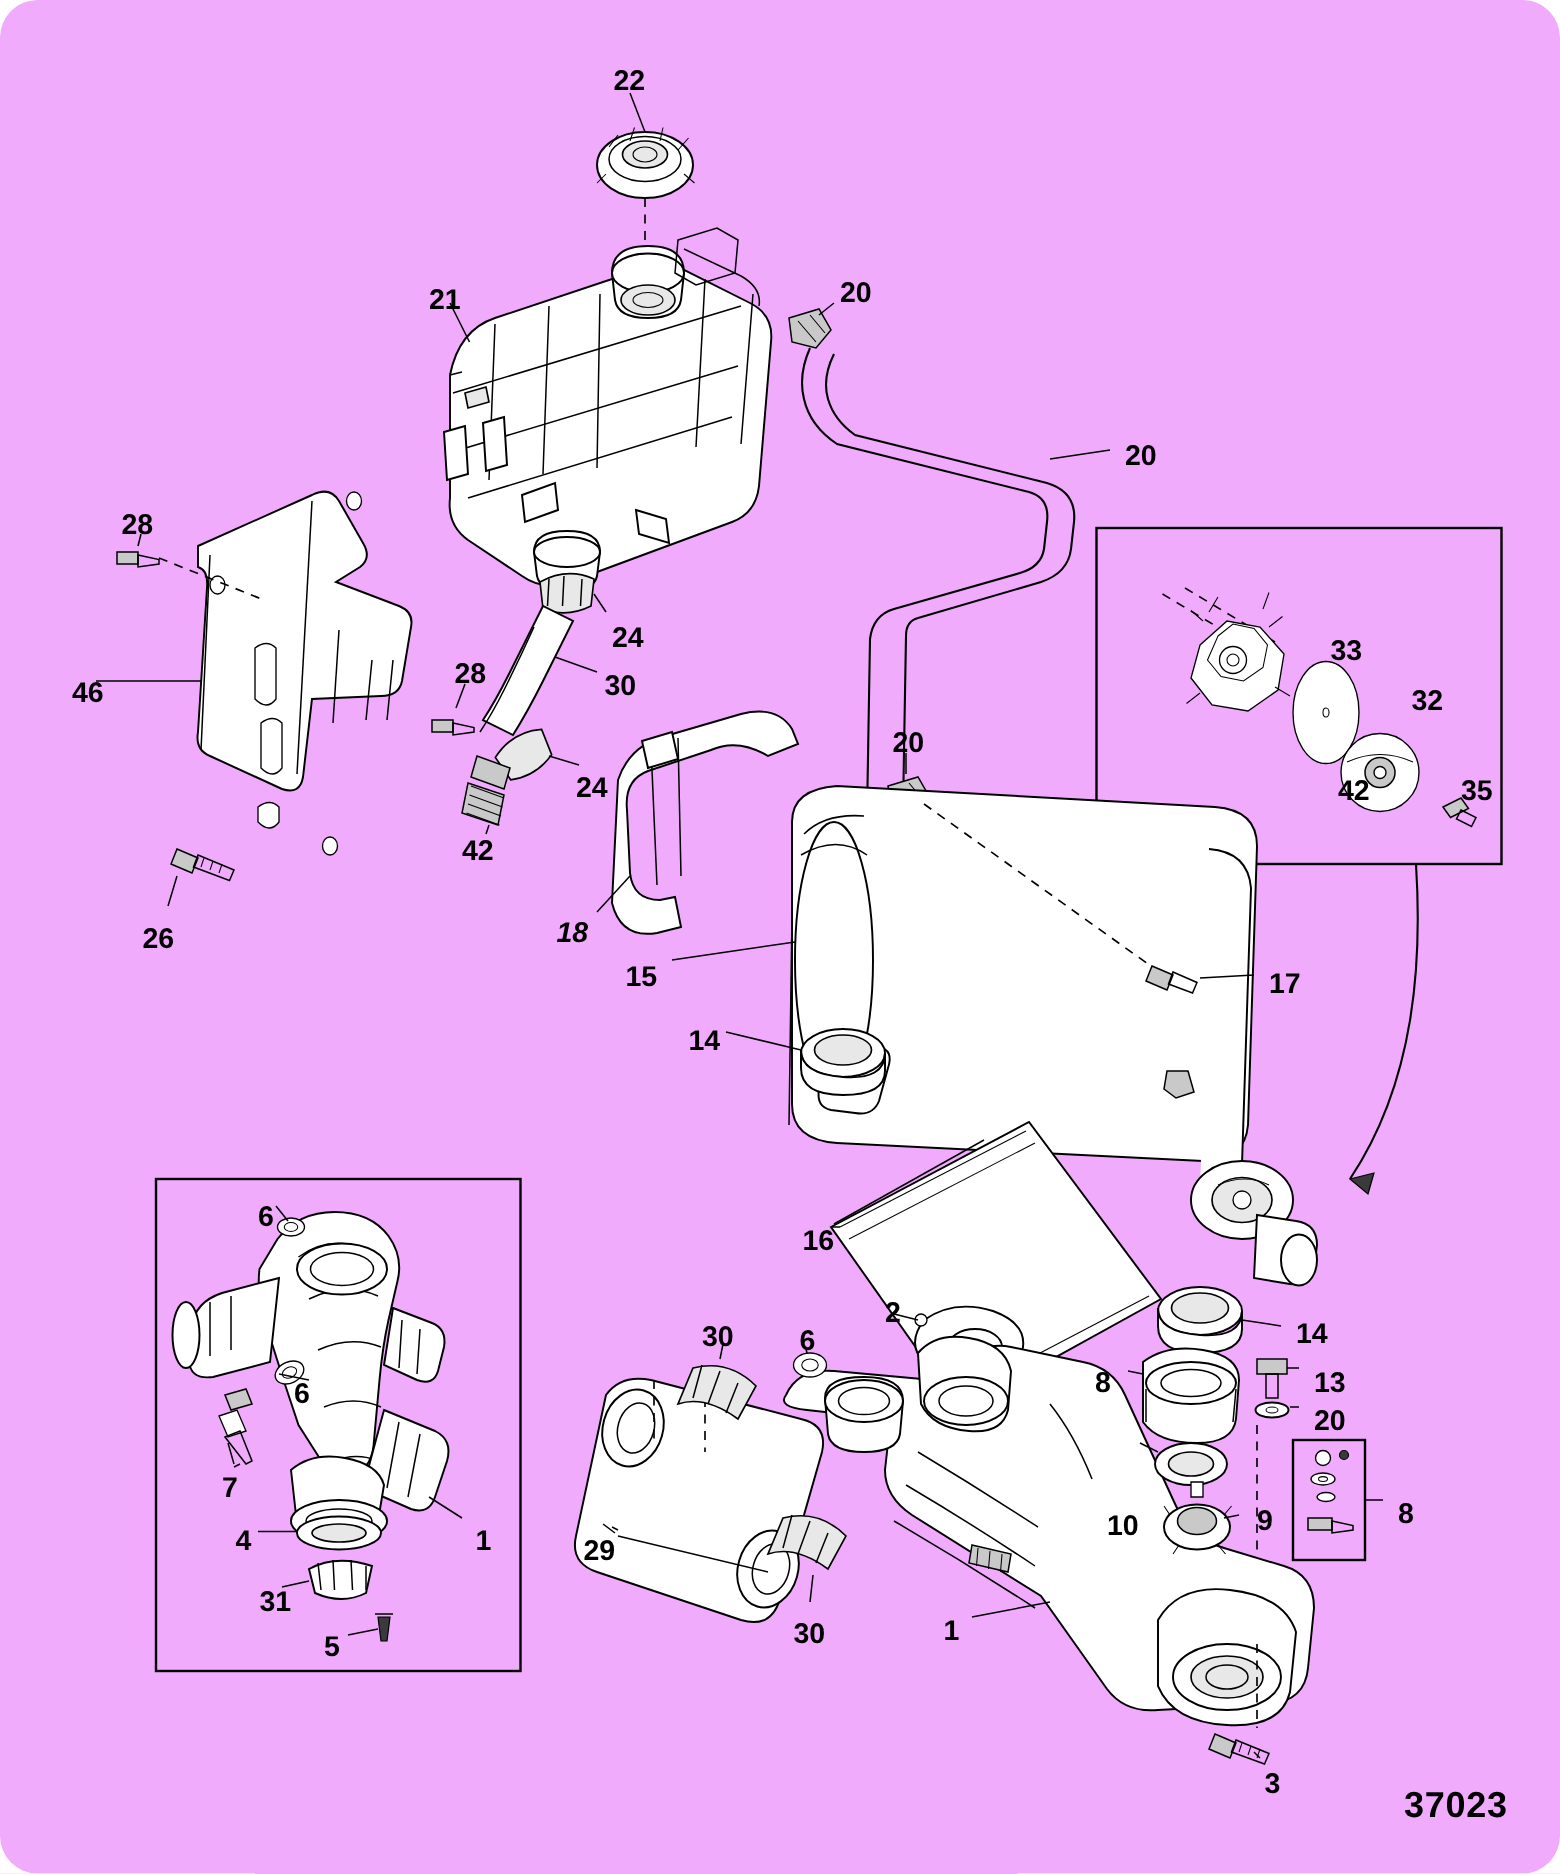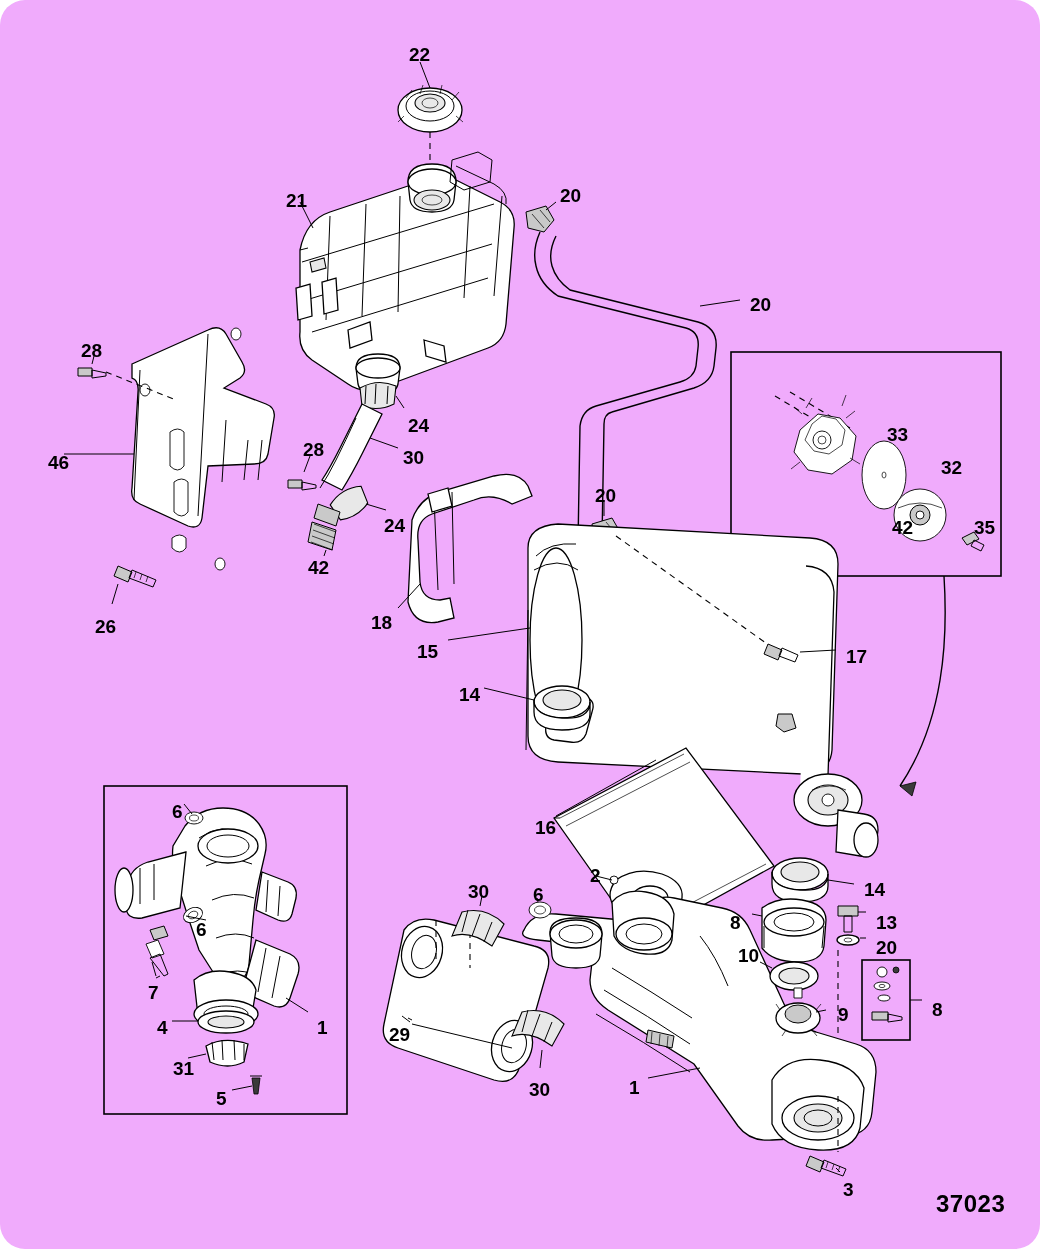--- a/index.html
+++ b/index.html
@@ -490,36 +490,36 @@
   <div class="callout" style="left:887px; top:425px;">33</div>
   <div class="callout" style="left:303px; top:440px;">28</div>
   <div class="callout" style="left:403px; top:448px;">30</div>
   <div class="callout" style="left:941px; top:458px;">32</div>
   <div class="callout" style="left:48px; top:453px;">46</div>
   <div class="callout" style="left:384px; top:516px;">24</div>
   <div class="callout" style="left:595px; top:486px;">20</div>
   <div class="callout" style="left:892px; top:518px;">42</div>
   <div class="callout" style="left:974px; top:518px;">35</div>
   <div class="callout" style="left:308px; top:558px;">42</div>
-  <div class="callout" style="left:371px; top:613px;">18</div>
+  <div class="callout" style="left:371px; top:613px;font-style:italic;">18</div>
   <div class="callout" style="left:95px; top:617px;">26</div>
   <div class="callout" style="left:417px; top:642px;">15</div>
   <div class="callout" style="left:846px; top:647px;">17</div>
   <div class="callout" style="left:459px; top:685px;">14</div>
   <div class="callout" style="left:172px; top:802px;">6</div>
   <div class="callout" style="left:535px; top:818px;">16</div>
   <div class="callout" style="left:864px; top:880px;">14</div>
   <div class="callout" style="left:590px; top:866px;">2</div>
   <div class="callout" style="left:468px; top:882px;">30</div>
   <div class="callout" style="left:533px; top:885px;">6</div>
   <div class="callout" style="left:196px; top:920px;">6</div>
   <div class="callout" style="left:730px; top:913px;">8</div>
   <div class="callout" style="left:876px; top:913px;">13</div>
   <div class="callout" style="left:876px; top:938px;">20</div>
-  <div class="callout" style="left:738px; top:946px;text-align:right;">10</div>
+  <div class="callout" style="left:738px; top:1008px;text-align:right;">10</div>
   <div class="callout" style="left:932px; top:1000px;">8</div>
   <div class="callout" style="left:317px; top:1018px;">1</div>
   <div class="callout" style="left:148px; top:983px;">7</div>
   <div class="callout" style="left:838px; top:1005px;">9</div>
   <div class="callout" style="left:157px; top:1018px;">4</div>
   <div class="callout" style="left:389px; top:1025px;">29</div>
   <div class="callout" style="left:173px; top:1059px;">31</div>
   <div class="callout" style="left:529px; top:1080px;">30</div>
   <div class="callout" style="left:629px; top:1078px;">1</div>
   <div class="callout" style="left:216px; top:1089px;">5</div>

